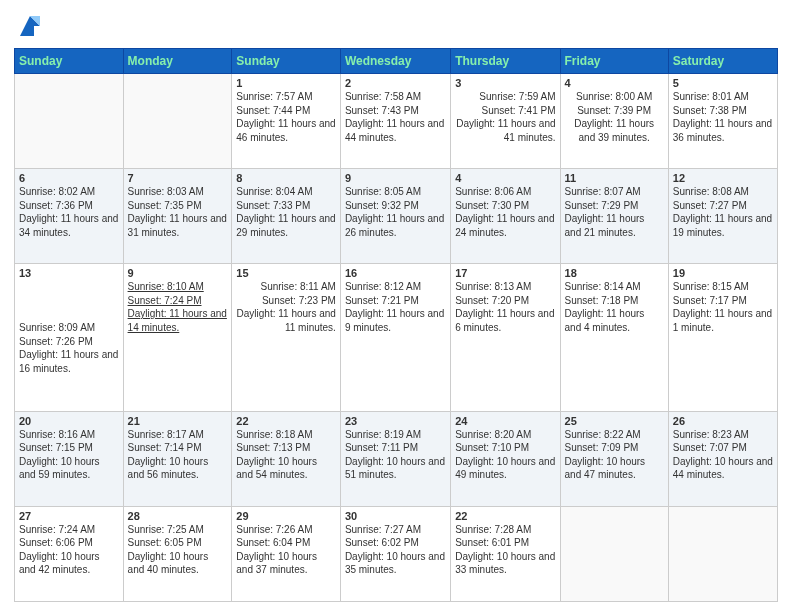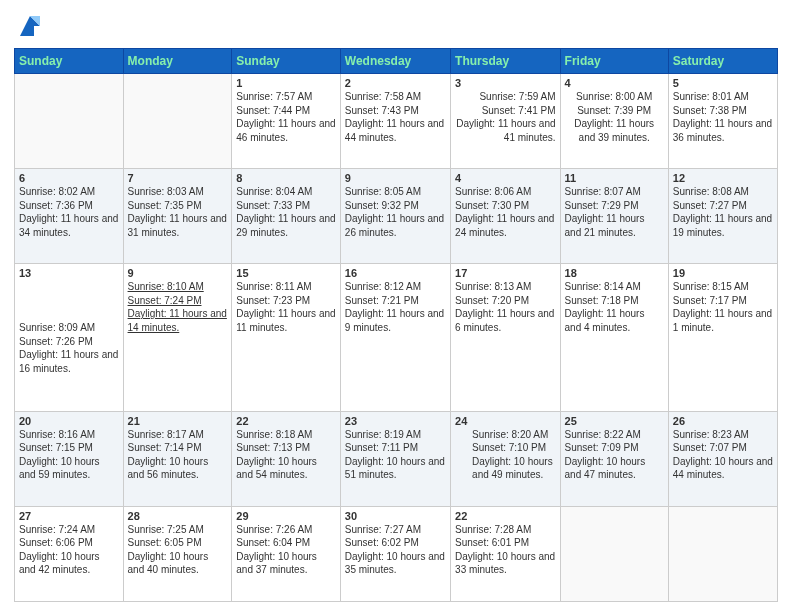--- a/index.html
+++ b/index.html
@@ -224,21 +224,21 @@
 Daylight: 11 hours and 16 minutes.</div>
           </td>
           <td>
             <span class="day-number">9</span>
             <div class="day-info" style="white-space: pre-line; text-decoration: underline;">Sunrise: 8:10 AM
 Sunset: 7:24 PM
 Daylight: 11 hours and 14 minutes.</div>
           </td>
           <td>
             <span class="day-number">15</span>
-            <div class="day-info" style="white-space: pre-line;">Sunrise: 8:11 AM
+            <div class="day-info" style="white-space: pre-line; text-align: right;">Sunrise: 8:11 AM
 Sunset: 7:23 PM
 Daylight: 11 hours and 11 minutes.</div>
           </td>
           <td>
             <span class="day-number">16</span>
             <div class="day-info" style="white-space: pre-line;">Sunrise: 8:12 AM
 Sunset: 7:21 PM
 Daylight: 11 hours and 9 minutes.</div>
           </td>
           <td>
@@ -280,21 +280,21 @@
 Daylight: 10 hours and 54 minutes.</div>
           </td>
           <td>
             <span class="day-number">23</span>
             <div class="day-info" style="white-space: pre-line;">Sunrise: 8:19 AM
 Sunset: 7:11 PM
 Daylight: 10 hours and 51 minutes.</div>
           </td>
           <td>
             <span class="day-number">24</span>
-            <div class="day-info" style="white-space: pre-line; margin-left: 17px;">Sunrise: 8:20 AM
+            <div class="day-info" style="white-space: pre-line;">Sunrise: 8:20 AM
 Sunset: 7:10 PM
 Daylight: 10 hours and 49 minutes.</div>
           </td>
           <td>
             <span class="day-number">25</span>
             <div class="day-info" style="white-space: pre-line;">Sunrise: 8:22 AM
 Sunset: 7:09 PM
 Daylight: 10 hours and 47 minutes.</div>
           </td>
           <td>

